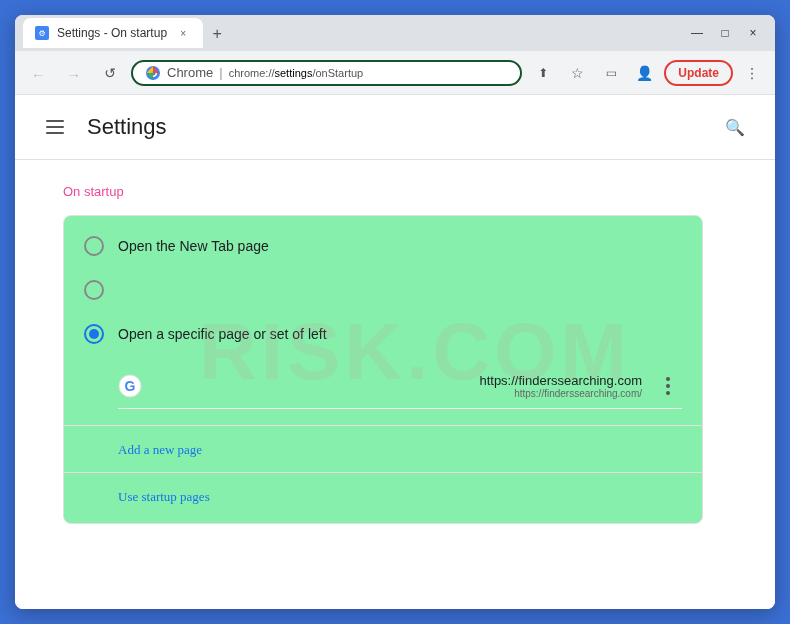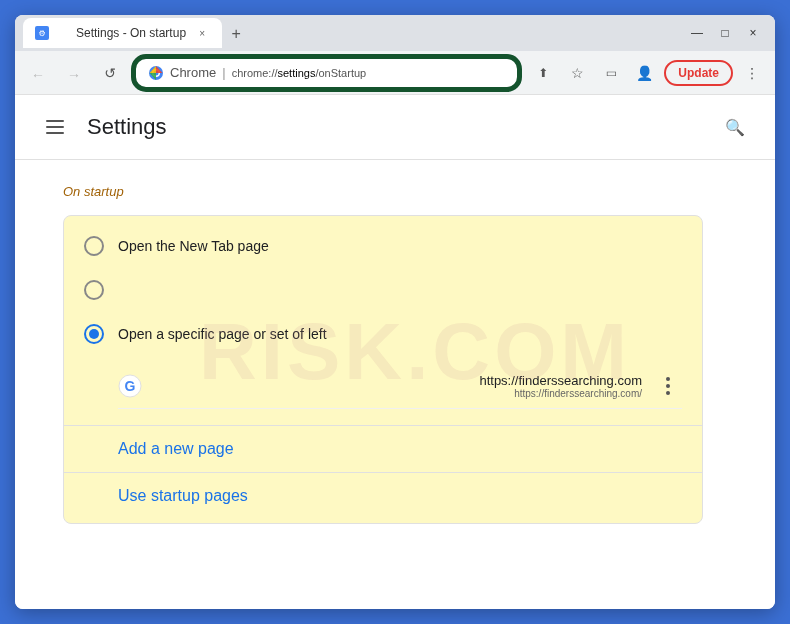--- a/index.html
+++ b/index.html
@@ -67,21 +67,21 @@
       height: 14px;
       background: #4285f4;
       border-radius: 2px;
       display: flex;
       align-items: center;
       justify-content: center;
       font-size: 8px;
       color: white;
       flex-shrink: 0;
     }
-    .tab-title { flex: 1; overflow: hidden; text-overflow: ellipsis; white-space: nowrap; margin-left: 19px; }
+    .tab-title { flex: 1; overflow: hidden; text-overflow: ellipsis; white-space: nowrap; }
     .tab-close {
       width: 16px;
       height: 16px;
       border-radius: 50%;
       display: flex;
       align-items: center;
       justify-content: center;
       font-size: 10px;
       cursor: pointer;
       color: #666;
@@ -121,30 +121,30 @@
       cursor: pointer;
       display: flex;
       align-items: center;
       justify-content: center;
       color: #555;
       font-size: 14px;
     }
     .nav-btn.disabled { color: #bbb; cursor: default; }
     .address-bar {
       flex: 1;
-      height: 38px;
+      height: 26px;
       background: #fff;
       border-radius: 15px;
       display: flex;
       align-items: center;
       padding: 0 12px;
       gap: 6px;
       font-size: 13px;
       color: #333;
-      border: 5px solid #14532d;
+      border: 2px solid #14532d;
     }
     .chrome-icon {
       width: 16px;
       height: 16px;
       flex-shrink: 0;
     }
     .address-brand { color: #555; }
     .nav-actions {
       display: flex;
       align-items: center;
@@ -223,27 +223,26 @@
       border-radius: 50%;
       color: #555;
       font-size: 16px;
     }
     .settings-main {
       padding: 24px 48px;
       flex: 1;
     }
     .section-title {
       font-size: 13px;
-      color: #a16207;
+      color: #ec4899;
       margin-bottom: 16px;
       font-weight: 400;
-      font-style: italic;
     }
     .options-card {
-      background: #fef9c3;
+      background: #86efac;
       border: 1px solid #e0e0e0;
       border-radius: 8px;
       padding: 8px 0;
       max-width: 640px;
     }
     .option-row {
       display: flex;
       align-items: center;
       padding: 12px 20px;
       gap: 14px;
@@ -319,23 +318,24 @@
     .divider {
       height: 1px;
       background: #e0e0e0;
       margin: 4px 0;
     }
     .link-row {
       padding: 10px 20px 10px 54px;
     }
     .link-text {
       color: #1a73e8;
-      font-size: 16px;
+      font-size: 13px;
       cursor: pointer;
       text-decoration: none;
+      font-family: Liberation Serif, serif;
     }
   </style>
 </head>
 <body>
 
 <div class="browser-window">
 
   <div class="title-bar">
     <div class="tab-bar">
       <div class="tab">

